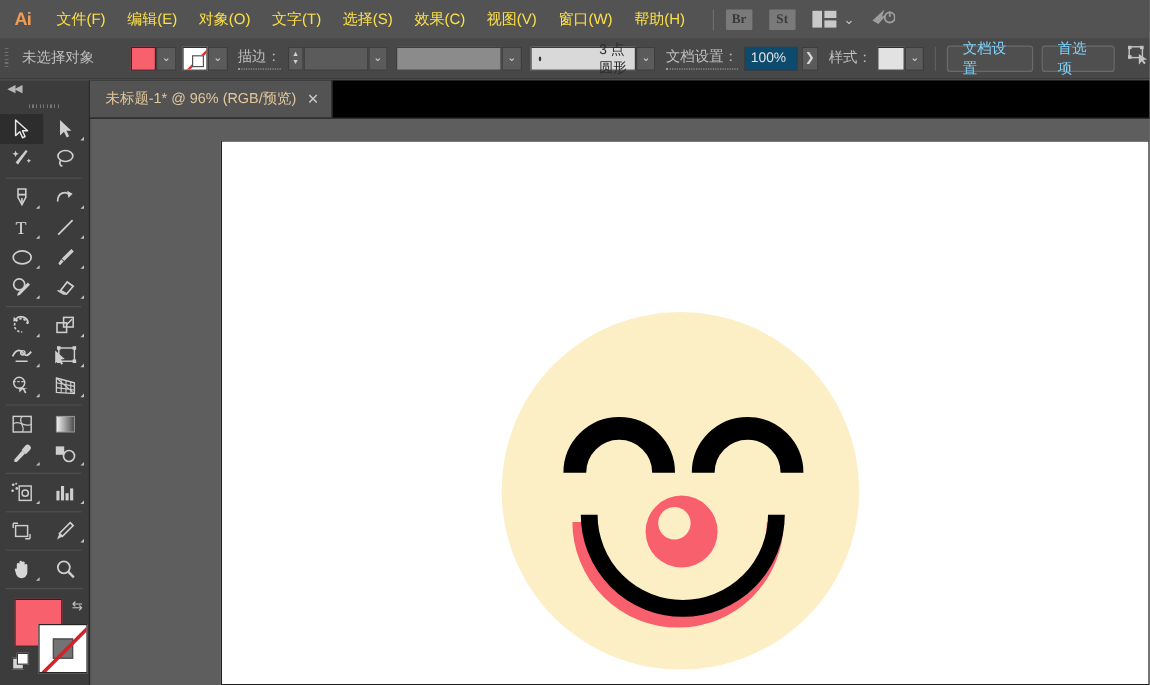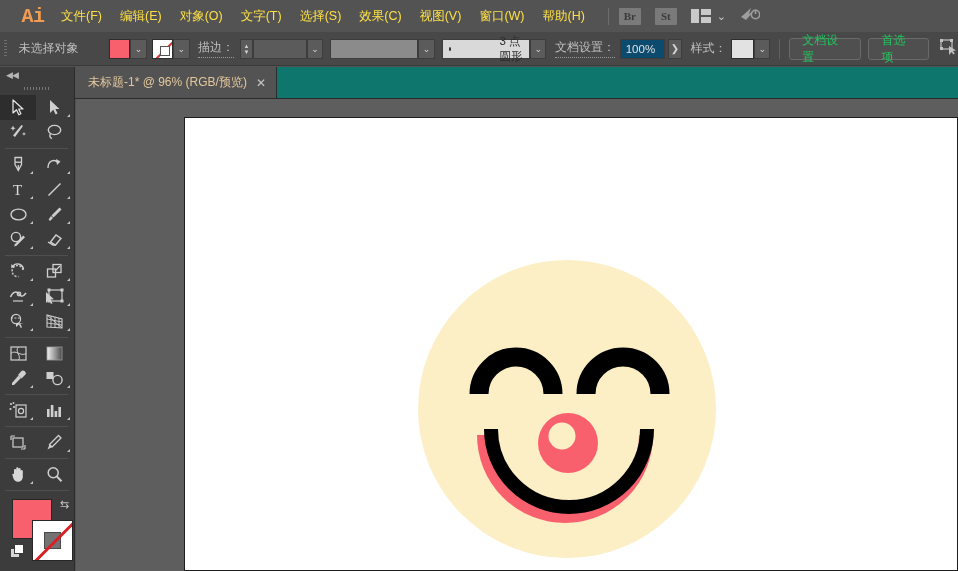--- a/index.html
+++ b/index.html
@@ -13,23 +13,22 @@
   #app { position: relative; width: 958px; height: 571px; }
 
   
   .menubar {
     position: absolute; left: 0; top: 0; width: 958px; height: 32px;
     background: #535353;
     display: flex; align-items: center;
   }
   .ai-logo {
     width: 38px; height: 32px; display: flex; align-items: center; justify-content: center;
-    color: #F09C52; font-size: 20px; font-weight: bold; letter-spacing: -0.5px;
-    font-family: Liberation Mono, monospace;
-    margin-left: 14px;
+    color: #F09C52; font-size: 15px; font-weight: bold; letter-spacing: -0.5px;
+    font-family: Liberation Sans, sans-serif;
   }
   .menu-item {
     padding: 0 9px; height: 32px; line-height: 32px;
     color: #fde047; font-size: 12.5px; white-space: nowrap; cursor: default;
   }
   .menubar-sep {
     width: 1px; height: 17px; background: #6d6d6d; margin: 0 10px 0 14px;
   }
   .mini-app-btn {
     width: 22px; height: 17px; background: #7a7a7a; color: #3a3a3a;
@@ -97,28 +96,28 @@
   }
   .brush-dot { width: 4px; height: 4px; border-radius: 50%; background: #333; }
   .cb-arrow {
     width: 15px; height: 20px; background: #5b5b5b; border: 1px solid #3d3d3d;
     display: flex; align-items: center; justify-content: center; color: #D6D6D6; font-size: 10px;
   }
   .style-swatch { width: 24px; height: 20px; background: #E2E2E2; border: 1px solid #2d2d2d; }
   .cb-sep { width: 1px; height: 20px; background: #5f5f5f; margin: 0 9px; }
   .pill-btn {
     height: 22px; padding: 0 12px; background: #4f4f4f; border: 1px solid #6a6a6a;
-    border-radius: 3px; color: #22c55e; font-size: 12px;
+    border-radius: 3px; color: #7dd3fc; font-size: 12px;
     display: flex; align-items: center; cursor: default;
   }
 
   
   .tabbar {
     position: absolute; left: 75px; top: 67px; width: 883px; height: 32px;
-    background: #0f766e; border-bottom: 1px solid #2b2b2b;
+    background: #000000; border-bottom: 1px solid #2b2b2b;
     display: flex; align-items: flex-end;
   }
   .doc-tab {
     height: 31px; background: #535353; border-right: 1px solid #2b2b2b;
     display: flex; align-items: center; gap: 9px; padding: 0 10px 0 13px;
     color: #E3C89C; font-size: 12px; cursor: default;
   }
   .doc-tab .close { color: #C9C9C9; font-size: 12px; }
 
   

